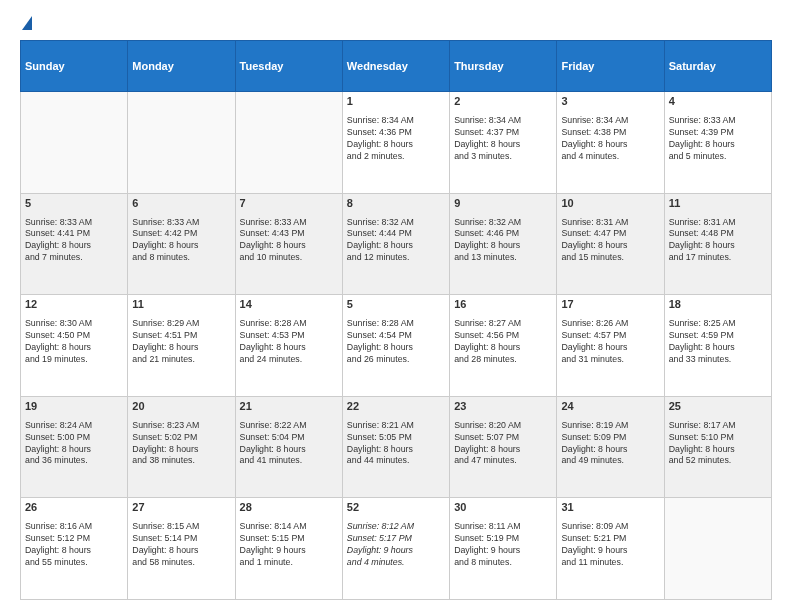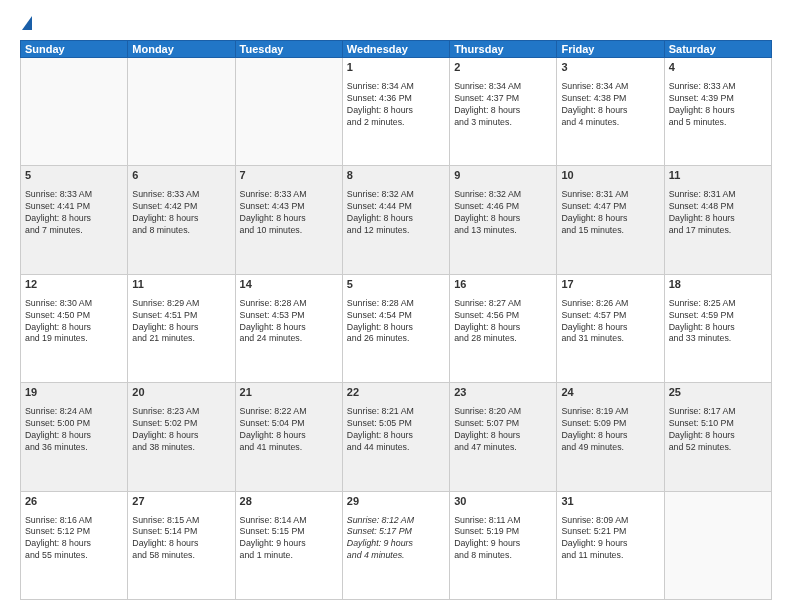--- a/index.html
+++ b/index.html
@@ -67,21 +67,21 @@
       border: 1px solid #ccc;
       border-collapse: collapse;
       width: 100%;
       table-layout: fixed;
     }
     .calendar th {
       background-color: #2176c7;
       color: white;
       font-size: 11px;
       font-weight: bold;
-      padding: 2px 4px;
+      padding: 19px 4px;
       text-align: left;
       border: 1px solid #1a5fa8;
     }
     .calendar td {
       border: 1px solid #ccc;
       vertical-align: top;
       padding: 3px 4px;
       font-size: 9.5px;
       color: #333;
       background: #fff;
@@ -340,21 +340,21 @@
 and 58 minutes.</div>
           </td>
           <td>
             <span class="day-number">28</span>
             <div class="day-info" style="white-space: pre-line;">Sunrise: 8:14 AM
 Sunset: 5:15 PM
 Daylight: 9 hours
 and 1 minute.</div>
           </td>
           <td>
-            <span class="day-number">29</span>
+            <span class="day-number">52</span>
             <div class="day-info" style="white-space: pre-line; font-style: italic;">Sunrise: 8:12 AM
 Sunset: 5:17 PM
 Daylight: 9 hours
 and 4 minutes.</div>
           </td>
           <td>
             <span class="day-number">30</span>
             <div class="day-info" style="white-space: pre-line;">Sunrise: 8:11 AM
 Sunset: 5:19 PM
 Daylight: 9 hours

